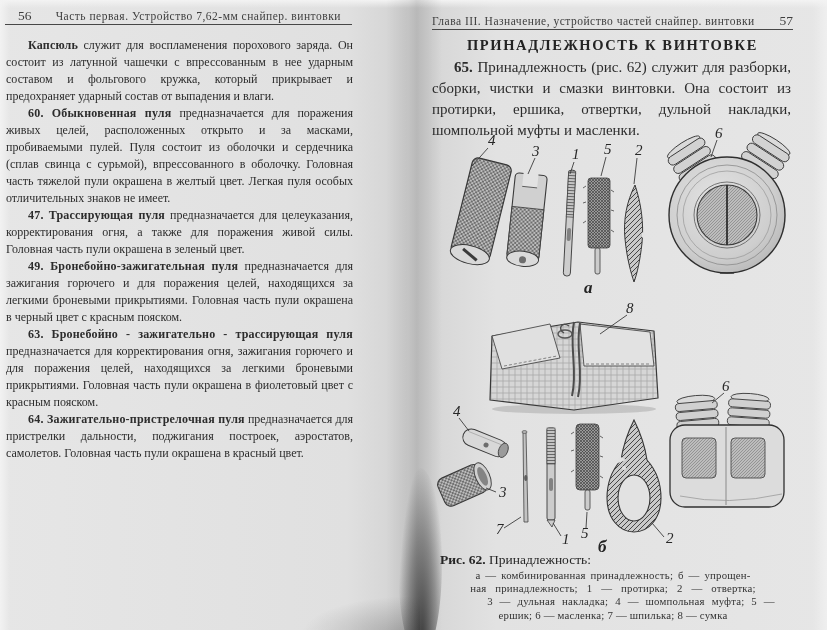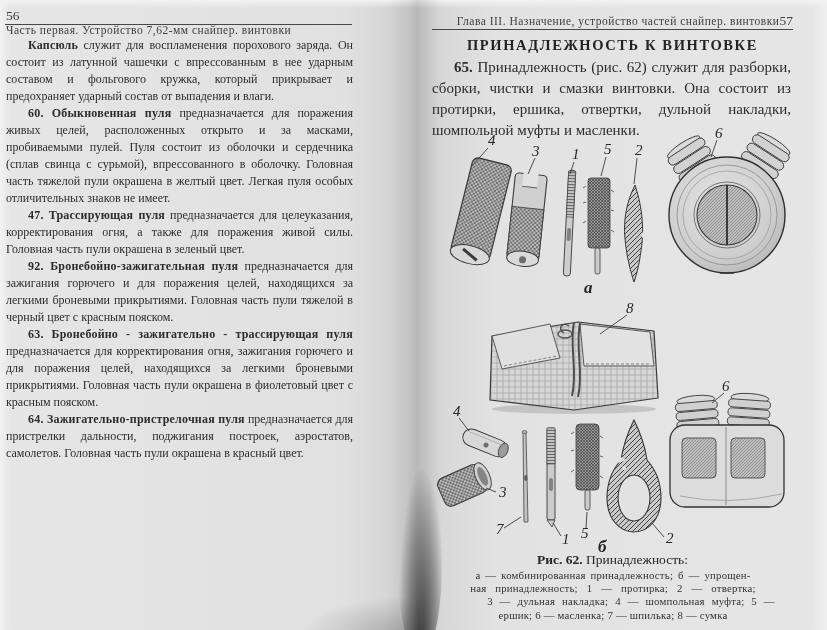--- a/index.html
+++ b/index.html
@@ -16,24 +16,24 @@
   .gutter-band{position:absolute;left:386px;top:0;width:56px;height:630px;
     background:linear-gradient(90deg,rgba(0,0,0,0) 0%,rgba(0,0,0,.07) 40%,rgba(0,0,0,.13) 55%,rgba(0,0,0,0) 100%);}
   .gutter-dark{position:absolute;left:398px;top:468px;width:44px;height:190px;border-radius:50%;
     background:radial-gradient(ellipse at 55% 92%,rgba(25,25,25,.78) 0%,rgba(35,35,35,.38) 42%,rgba(40,40,40,0) 72%);}
   .gutter-dark2{position:absolute;left:300px;top:596px;width:120px;height:40px;
     background:radial-gradient(ellipse at 90% 100%,rgba(40,40,40,.28) 0%,rgba(40,40,40,0) 70%);}
 
   
   .hdr{position:absolute;font-size:11.5px;letter-spacing:.5px;color:#3e3e3e;display:flex;align-items:baseline;}
   .hdr .pageno{font-size:13.5px;letter-spacing:0;}
-  .hdr-left{left:6px;top:8px;width:347px;flex-direction:column;}
+  .hdr-left{left:18px;top:8px;width:347px;}
   .hdr-left .hdr-text{flex:1;text-align:center;}
   .hdr-right{left:432px;top:13px;width:361px;}
-  .hdr-right .hdr-text{flex:1;text-align:right;}
+  .hdr-right .hdr-text{flex:1;text-align:left;}
   .rule{position:absolute;height:1.4px;background:#474747;}
   .rule-left{left:5px;top:24px;width:347px;}
   .rule-right{left:432px;top:29px;width:361px;}
 
   
   .body-left{position:absolute;left:6px;top:37px;width:347px;
     font-size:12px;line-height:17px;text-align:justify;}
   .body-left p{margin:0;text-indent:22px;}
   .body-left b{letter-spacing:.2px;}
 
@@ -42,21 +42,21 @@
   .body-right{position:absolute;left:432px;top:57px;width:359px;
     font-size:15px;line-height:21px;text-align:justify;}
   .body-right p{margin:0;text-indent:22px;}
 
   
   .figure-svg{position:absolute;left:428px;top:126px;}
   .fig-label{font-style:italic;font-size:15px;fill:#272727;font-family:"Liberation Serif",serif;}
   .fig-letter{font-style:italic;font-weight:bold;font-size:17px;fill:#222;font-family:"Liberation Serif",serif;}
 
   
-  .cap-title{position:absolute;left:440px;top:552px;width:345px;text-align:center;font-size:13.5px;color:#262626;}
+  .cap-title{position:absolute;left:440px;top:552px;width:345px;font-size:13.5px;color:#262626;}
   .cap-lines{position:absolute;left:441px;top:569px;width:344px;text-align:center;
     font-size:10.8px;line-height:13.2px;color:#333;letter-spacing:.2px;}
   .cap-lines .cap-line:nth-child(1){word-spacing:2px;}
   .cap-lines .cap-line:nth-child(2){word-spacing:6px;}
   .cap-lines .cap-line:nth-child(3){word-spacing:4px;padding-left:36px;}
 </style>
 </head>
 <body>
 
 <div class="spread">
@@ -68,21 +68,21 @@
     <div class="hdr hdr-left">
       <span class="pageno">56</span>
       <span class="hdr-text">Часть первая. Устройство 7,62-мм снайпер. винтовки</span>
     </div>
     <div class="rule rule-left"></div>
 
     <div class="body-left">
       <p><b>Капсюль</b> <span>служит для воспламенения порохового заряда. Он состоит из латунной чашечки с впрессованным в нее ударным составом и фольгового кружка, который прикрывает и предохраняет ударный состав от выпадения и влаги.</span></p>
       <p><b>60. Обыкновенная пуля</b> <span>предназначается для поражения живых целей, расположенных открыто и за масками, пробиваемыми пулей. Пуля состоит из оболочки и сердечника (сплав свинца с сурьмой), впрессованного в оболочку. Головная часть тяжелой пули окрашена в желтый цвет. Легкая пуля особых отличительных знаков не имеет.</span></p>
       <p><b>47. Трассирующая пуля</b> <span>предназначается для целеуказания, корректирования огня, а также для поражения живой силы. Головная часть пули окрашена в зеленый цвет.</span></p>
-      <p><b>92. Бронебойно-зажигательная пуля</b> <span>предназначается для зажигания горючего и для поражения целей, находящихся за легкими броневыми прикрытиями. Головная часть пули тяжелой в черный цвет с красным пояском.</span></p>
+      <p><b>49. Бронебойно-зажигательная пуля</b> <span>предназначается для зажигания горючего и для поражения целей, находящихся за легкими броневыми прикрытиями. Головная часть пули окрашена в черный цвет с красным пояском.</span></p>
       <p><b>63. Бронебойно - зажигательно - трассирующая пуля</b> <span>предназначается для корректирования огня, зажигания горючего и для поражения целей, находящихся за легкими броневыми прикрытиями. Головная часть пули окрашена в фиолетовый цвет с красным пояском.</span></p>
       <p><b>64. Зажигательно-пристрелочная пуля</b> <span>предназначается для пристрелки дальности, поджигания построек, аэростатов, самолетов. Головная часть пули окрашена в красный цвет.</span></p>
     </div>
   </section>
 
   <section>
     <div class="hdr hdr-right">
       <span class="hdr-text">Глава III. Назначение, устройство частей снайпер. винтовки</span>
       <span class="pageno">57</span>
     </div>

